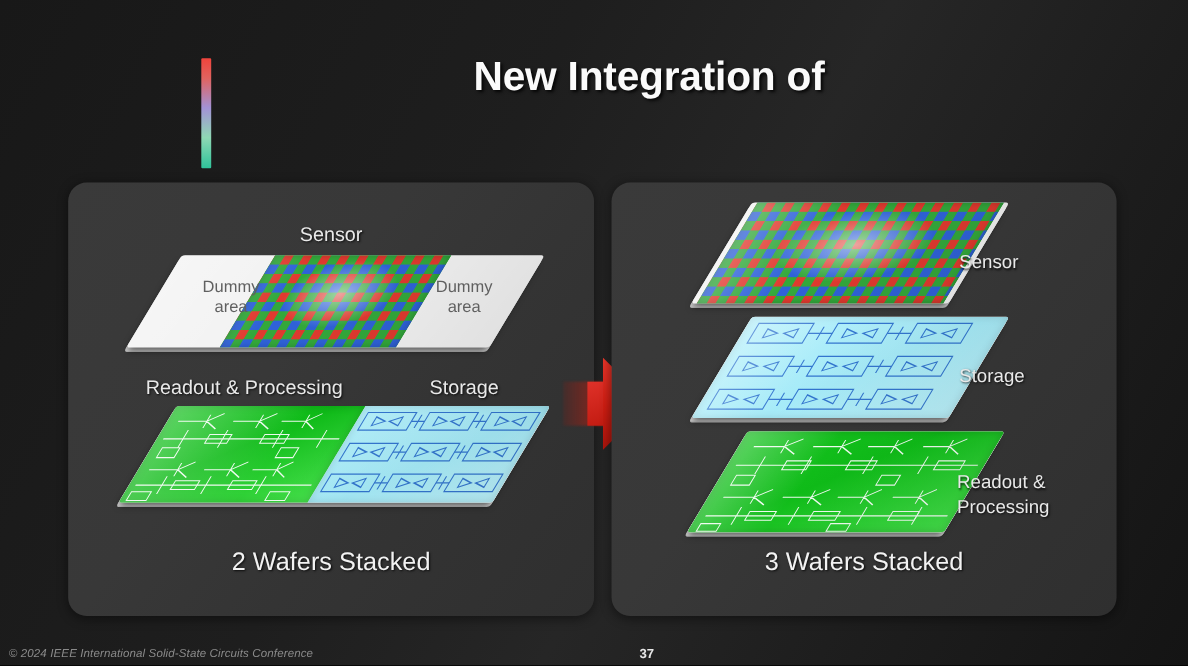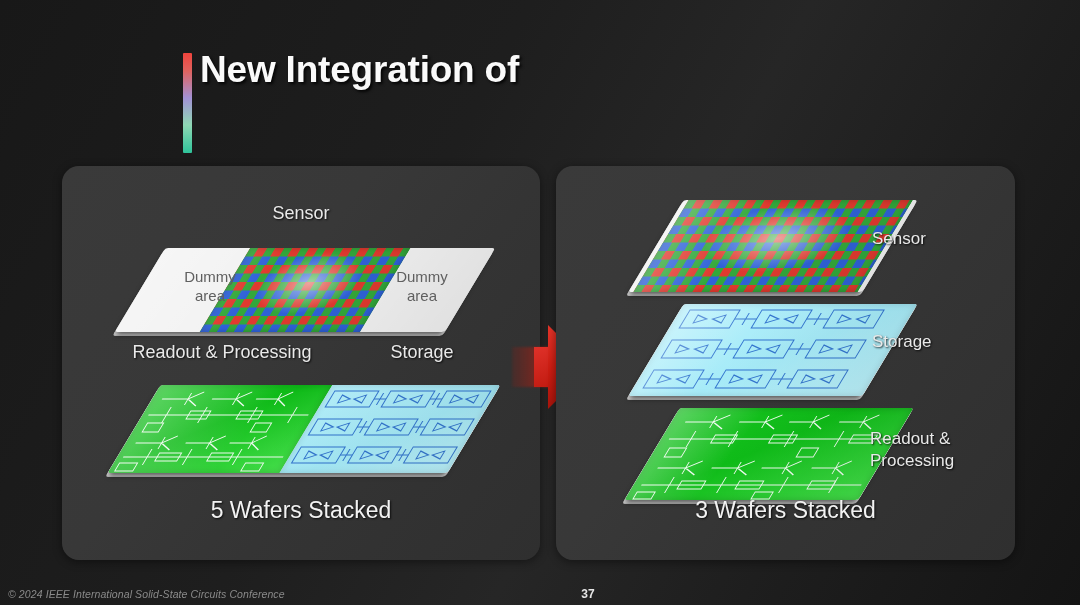--- a/index.html
+++ b/index.html
@@ -17,21 +17,21 @@
   #title-block{
     position:absolute;left:0;top:24px;width:1080px;height:110px;
   }
   #accent-bar{
     position:absolute;left:183px;top:29px;width:9px;height:100px;
     background:linear-gradient(180deg,#f0443c 0%,#e0635f 18%,#a392d6 45%,#8fd8b4 72%,#2fc39a 100%);
     border-radius:1px;
   }
   #title-text{
     position:absolute;left:200px;top:22px;width:780px;
-    text-align:left;
+    text-align:center;
     color:#fafafa;
     font-size:37px;font-weight:bold;line-height:1.32;
     letter-spacing:-0.2px;
     text-shadow:2px 2px 3px rgba(0,0,0,.85);
   }
   
   .panel{
     position:absolute;top:166px;height:394px;
     border-radius:17px;
     background:linear-gradient(128deg,#3a3a3a 0%,#383838 40%,#343434 62%,#2f2f2f 100%);
@@ -45,21 +45,21 @@
     text-align:center;color:#f2f2f2;
     font-size:23px;
     text-shadow:1px 1px 2px rgba(0,0,0,.8);
   }
   .panel-label{
     position:absolute;color:#e9e9e9;font-size:17px;
     text-shadow:1px 1px 2px rgba(0,0,0,.8);
     white-space:pre-line;line-height:1.3;
   }
   
-  .wafer{position:absolute;margin-top:16px;}
+  .wafer{position:absolute;}
   .slab{
     position:absolute;left:0;top:0;width:100%;height:100%;
     transform:skewX(-31deg);
     border-radius:3px;
     background:#f2f2f2;
     box-shadow:
       0 5px 5px -2px rgba(0,0,0,.55),
       0 3px 0 0 #cfcfcf,
       0 4px 0 0 #bdbdbd;
     overflow:hidden;
@@ -209,21 +209,21 @@
                   <polygon points="128,10 128,18 138,14"></polygon>
                   <polygon points="152,18 152,10 142,14"></polygon>
                 <path d="M50 14h12M106 14h12M56 8v12M112 8v12"></path>
               </g>
             </g>
           </svg>
         </div>
       </div>
     </div>
 
-    <div class="panel-caption">5 Wafers Stacked</div>
+    <div class="panel-caption">2 Wafers Stacked</div>
   </div>
 
   <div id="arrow">
     <div class="tail"></div>
     <div class="body"></div>
     <div class="head"></div>
   </div>
 
   <div class="panel" id="panel-right">
 

